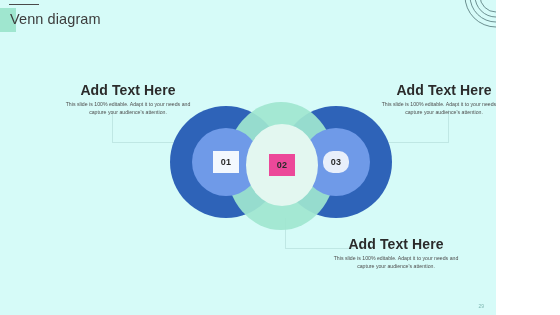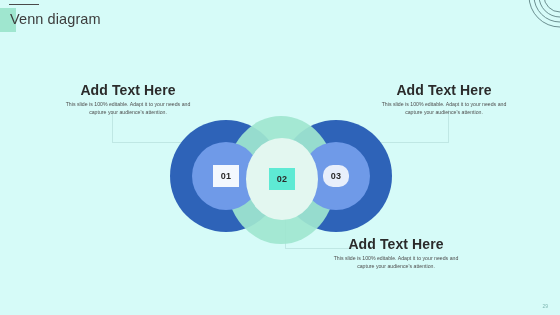--- a/index.html
+++ b/index.html
@@ -2,21 +2,21 @@
 <html><head>
 <meta charset="utf-8">
 <style>
   html, body {
     margin: 0;
     padding: 0;
     background: #ffffff;
   }
   .slide {
     position: relative;
-    width: 560px;
+    width: 496px;
     height: 315px;
     background: #d6fbf8;
     font-family: "Liberation Sans", sans-serif;
     overflow: hidden;
   }
 
   
   .title-accent-bar {
     position: absolute;
     left: 0;
@@ -50,21 +50,21 @@
     right: 0;
     top: 0;
     width: 44px;
     height: 40px;
   }
 
   
   .venn {
     position: absolute;
     left: 170px;
-    top: 116px;
+    top: 102px;
     width: 222px;
     height: 130px;
   }
   .ring {
     position: absolute;
     border-radius: 50%;
   }
   .ring-left {
     left: 0px;
     top: 4px;
@@ -115,21 +115,21 @@
     height: 22px;
     display: flex;
     align-items: center;
     justify-content: center;
     font-size: 9px;
     font-weight: bold;
     color: #2b2b2b;
     letter-spacing: 0.3px;
   }
   .badge-1 { left: 43px; top: 49px; background: #f3f8fe; }
-  .badge-2 { left: 99px; top: 52px; background: #5eead4; }
+  .badge-2 { left: 99px; top: 52px; background: #ec4899; }
   .badge-3 { left: 153px; top: 49px; background: #e8effb; border-radius: 10px; }
 
   
   .conn {
     position: absolute;
     border-color: #bfe7e4;
     border-style: solid;
     border-width: 0;
   }
   .conn-left {

